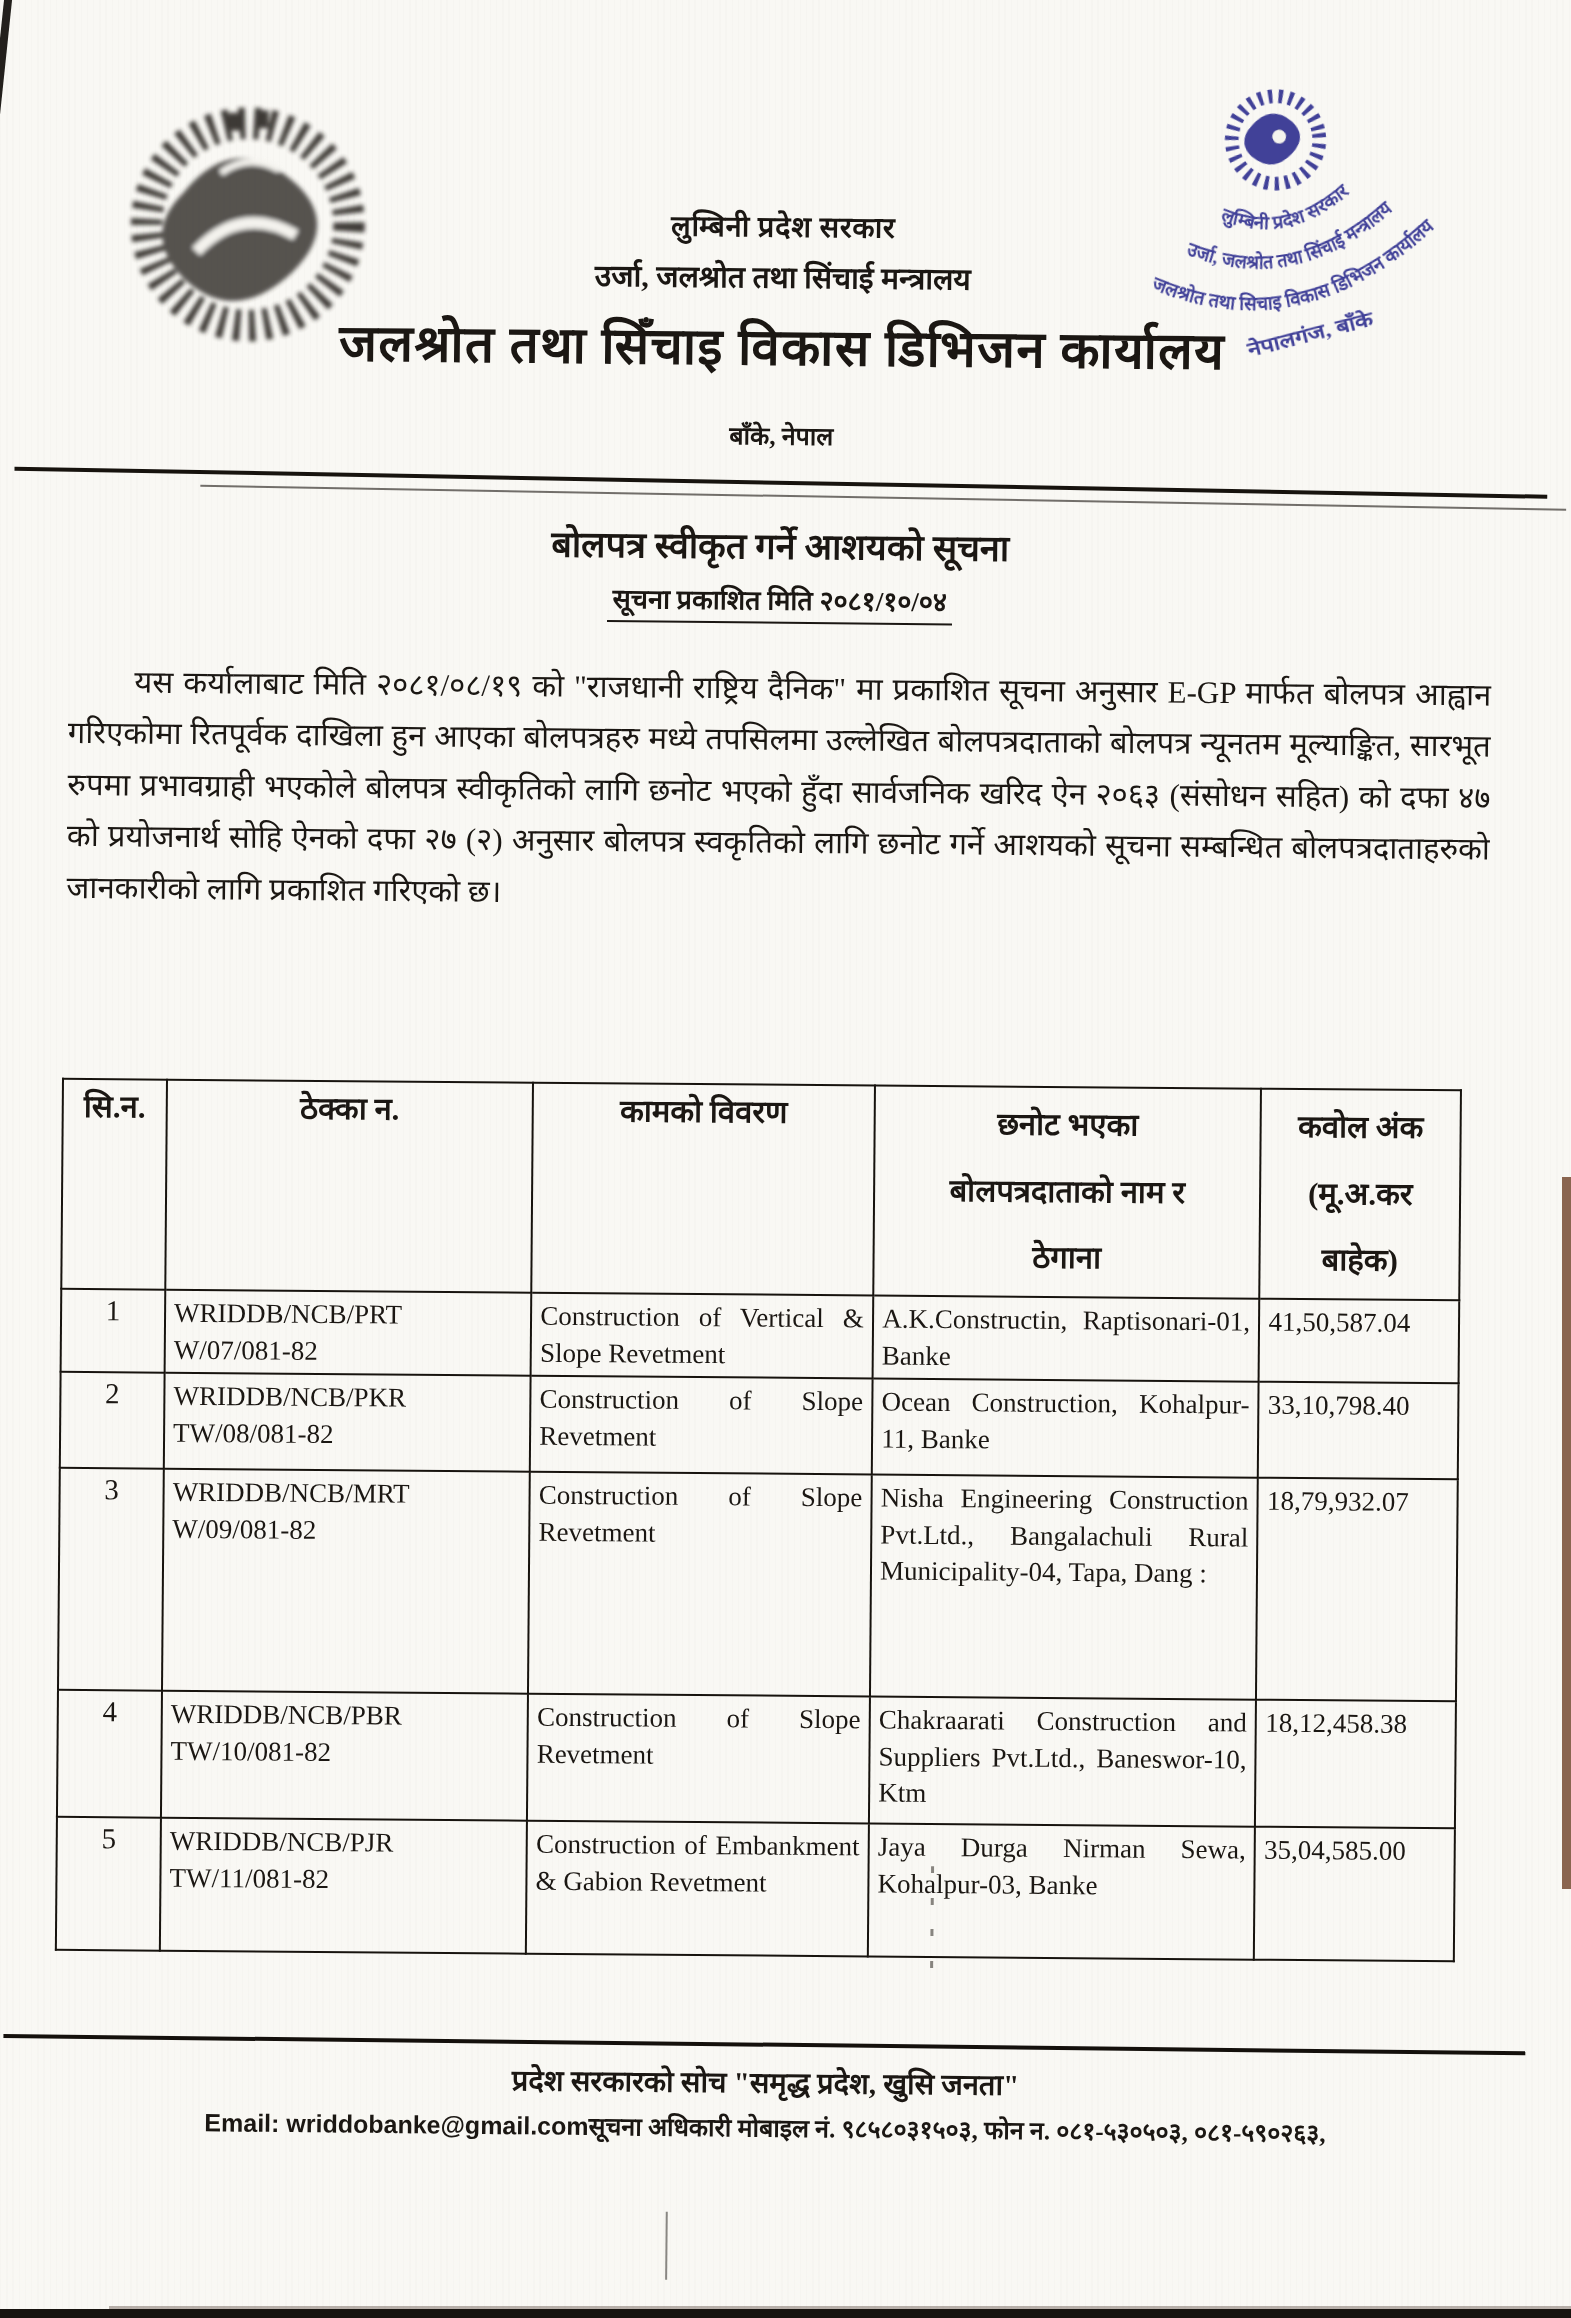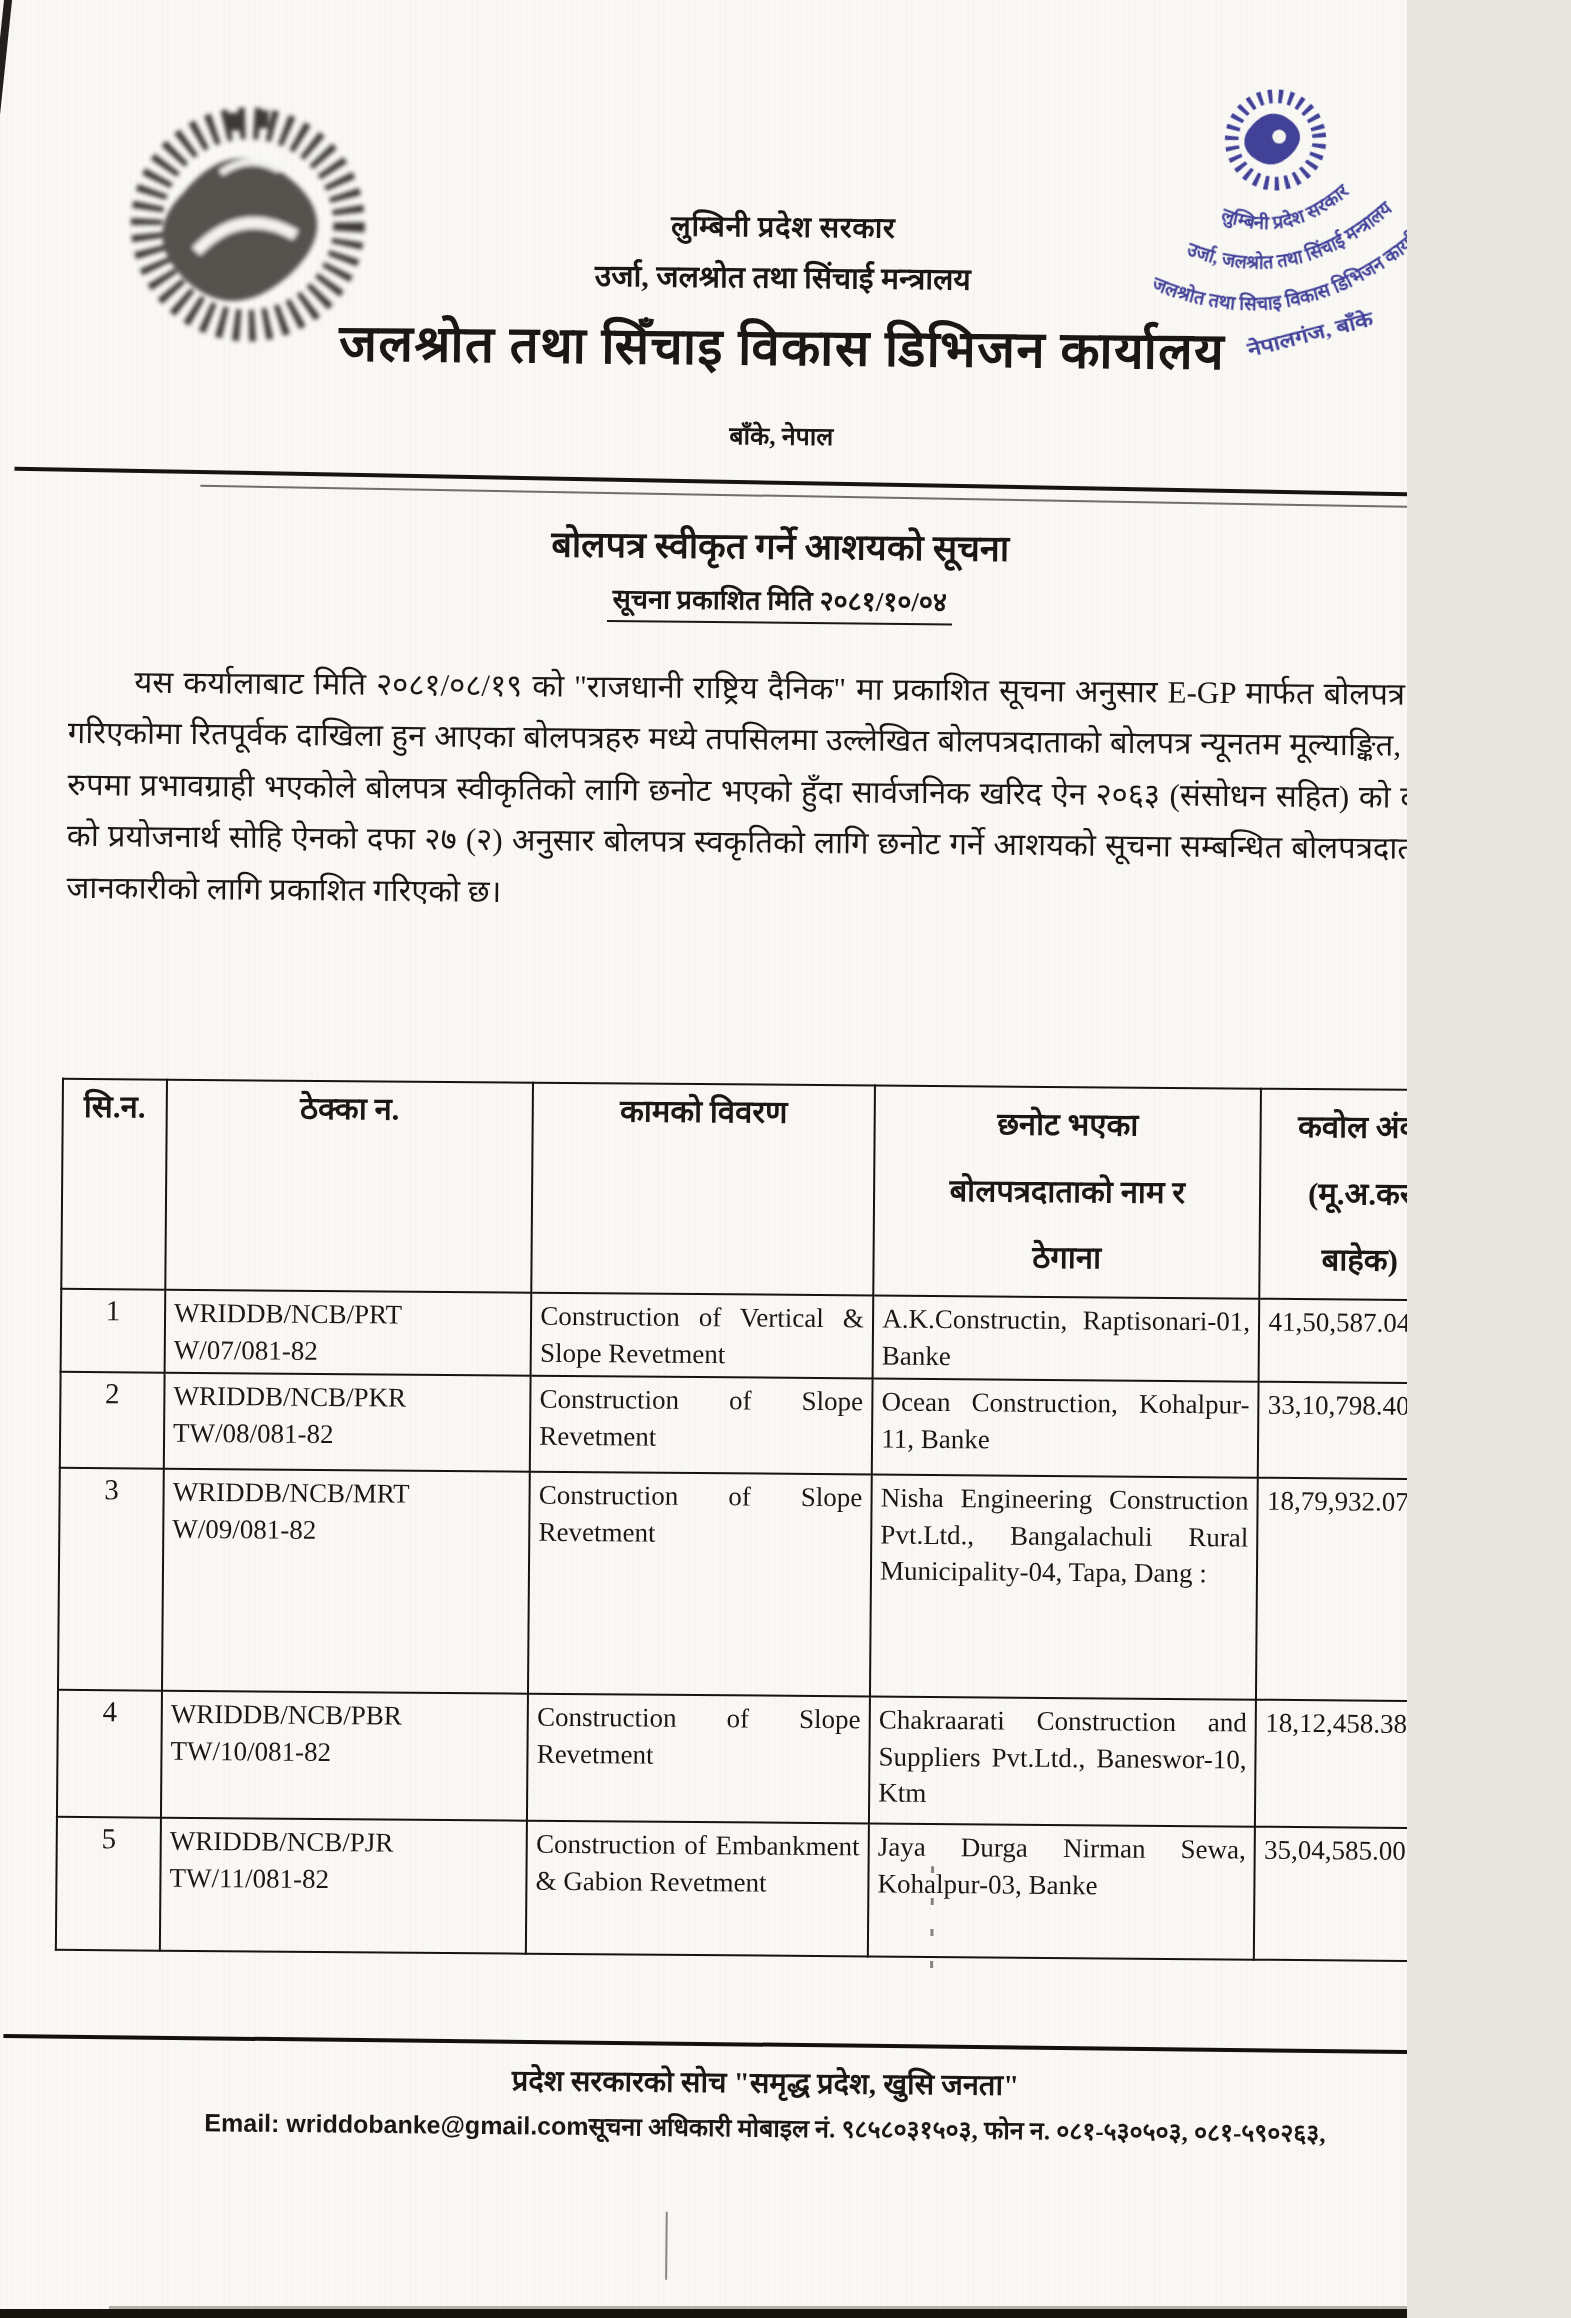--- a/index.html
+++ b/index.html
@@ -3,21 +3,21 @@
 <meta charset="utf-8">
 <style>
   html,body{margin:0;padding:0;}
   body{
     width:1571px;height:2319px;
     background:#e8e6e1;
     font-family:"Liberation Serif", serif;
     color:#1b1713;
   }
   .page{
-    position:relative;width:1407px;height:2319px;overflow:hidden;
+    position:relative;width:1571px;height:2319px;overflow:hidden;
     background:#f9f8f4;
     background-image:repeating-linear-gradient(90deg, rgba(60,55,45,0.015) 0 1.4px, transparent 1.4px 6.2px);
   }
   .tilt{
     position:absolute;left:0;top:0;width:1571px;height:2319px;
     transform:rotate(0.55deg);transform-origin:45% 0;
   }
   
   .emblem-left{position:absolute;left:103px;top:75px;width:294px;height:294px;opacity:.92;}
   .stamp{position:absolute;left:1078px;top:58px;width:411px;height:342px;transform:rotate(-9deg);opacity:.9;}

